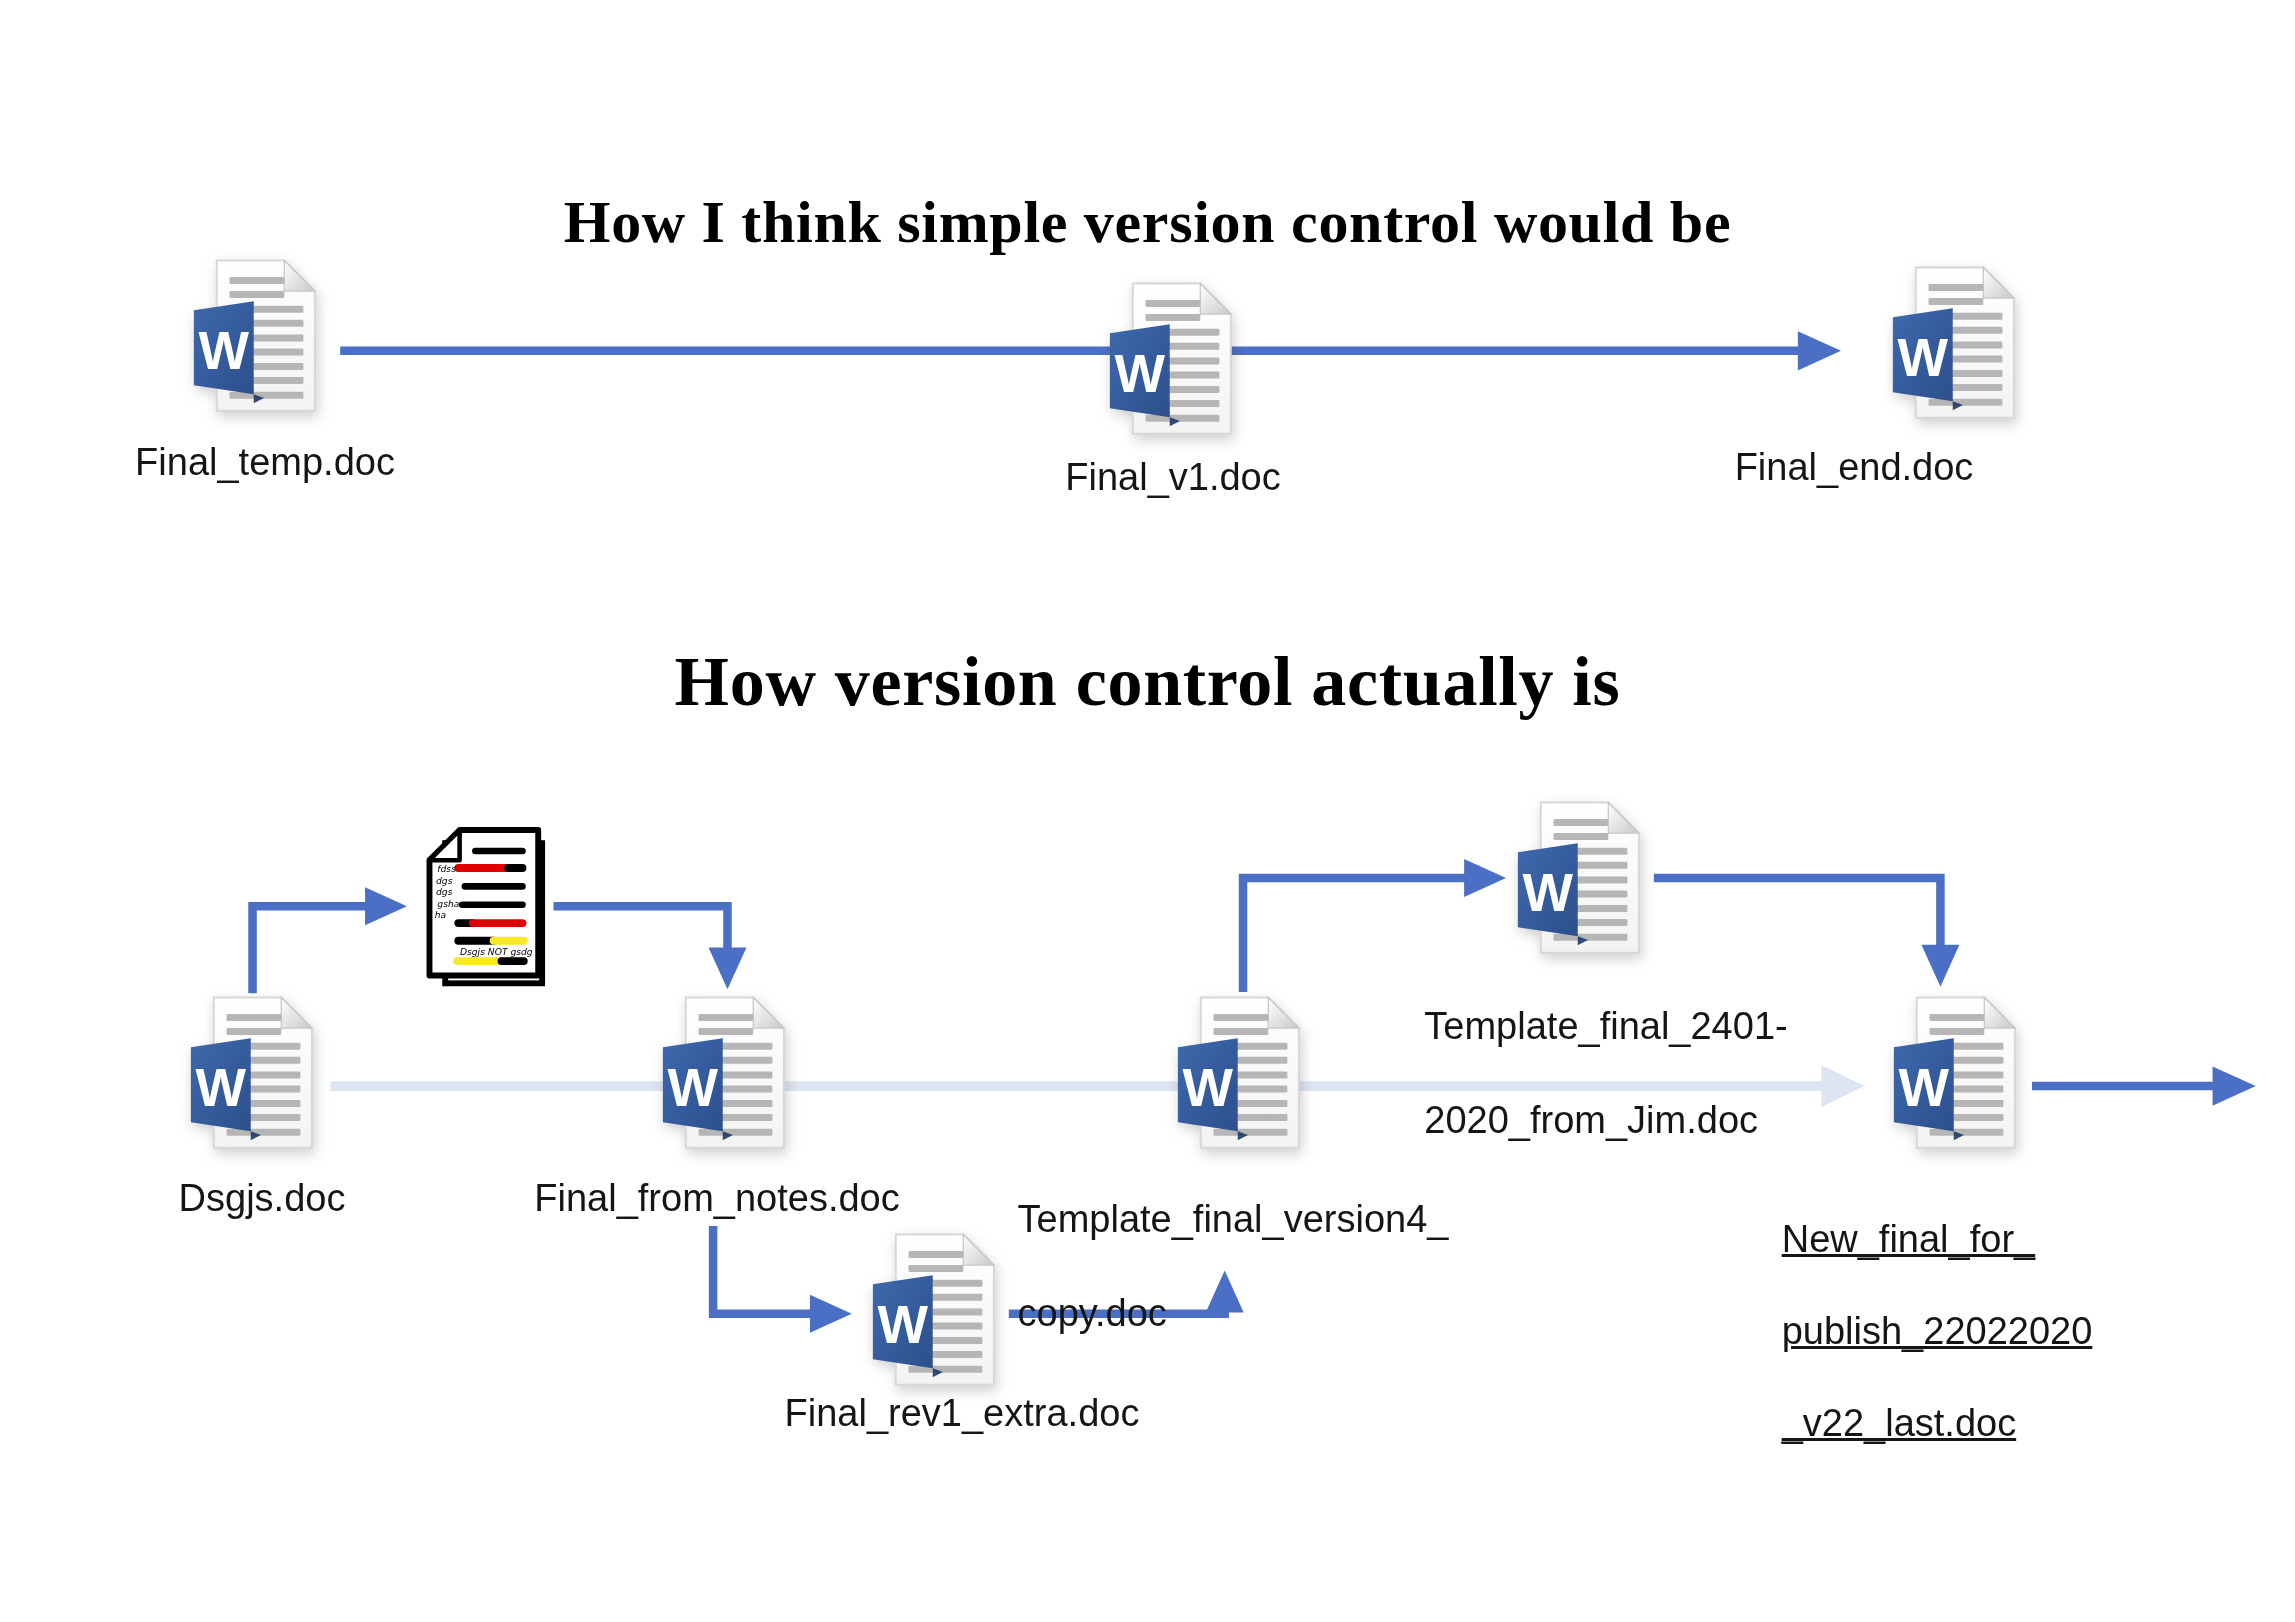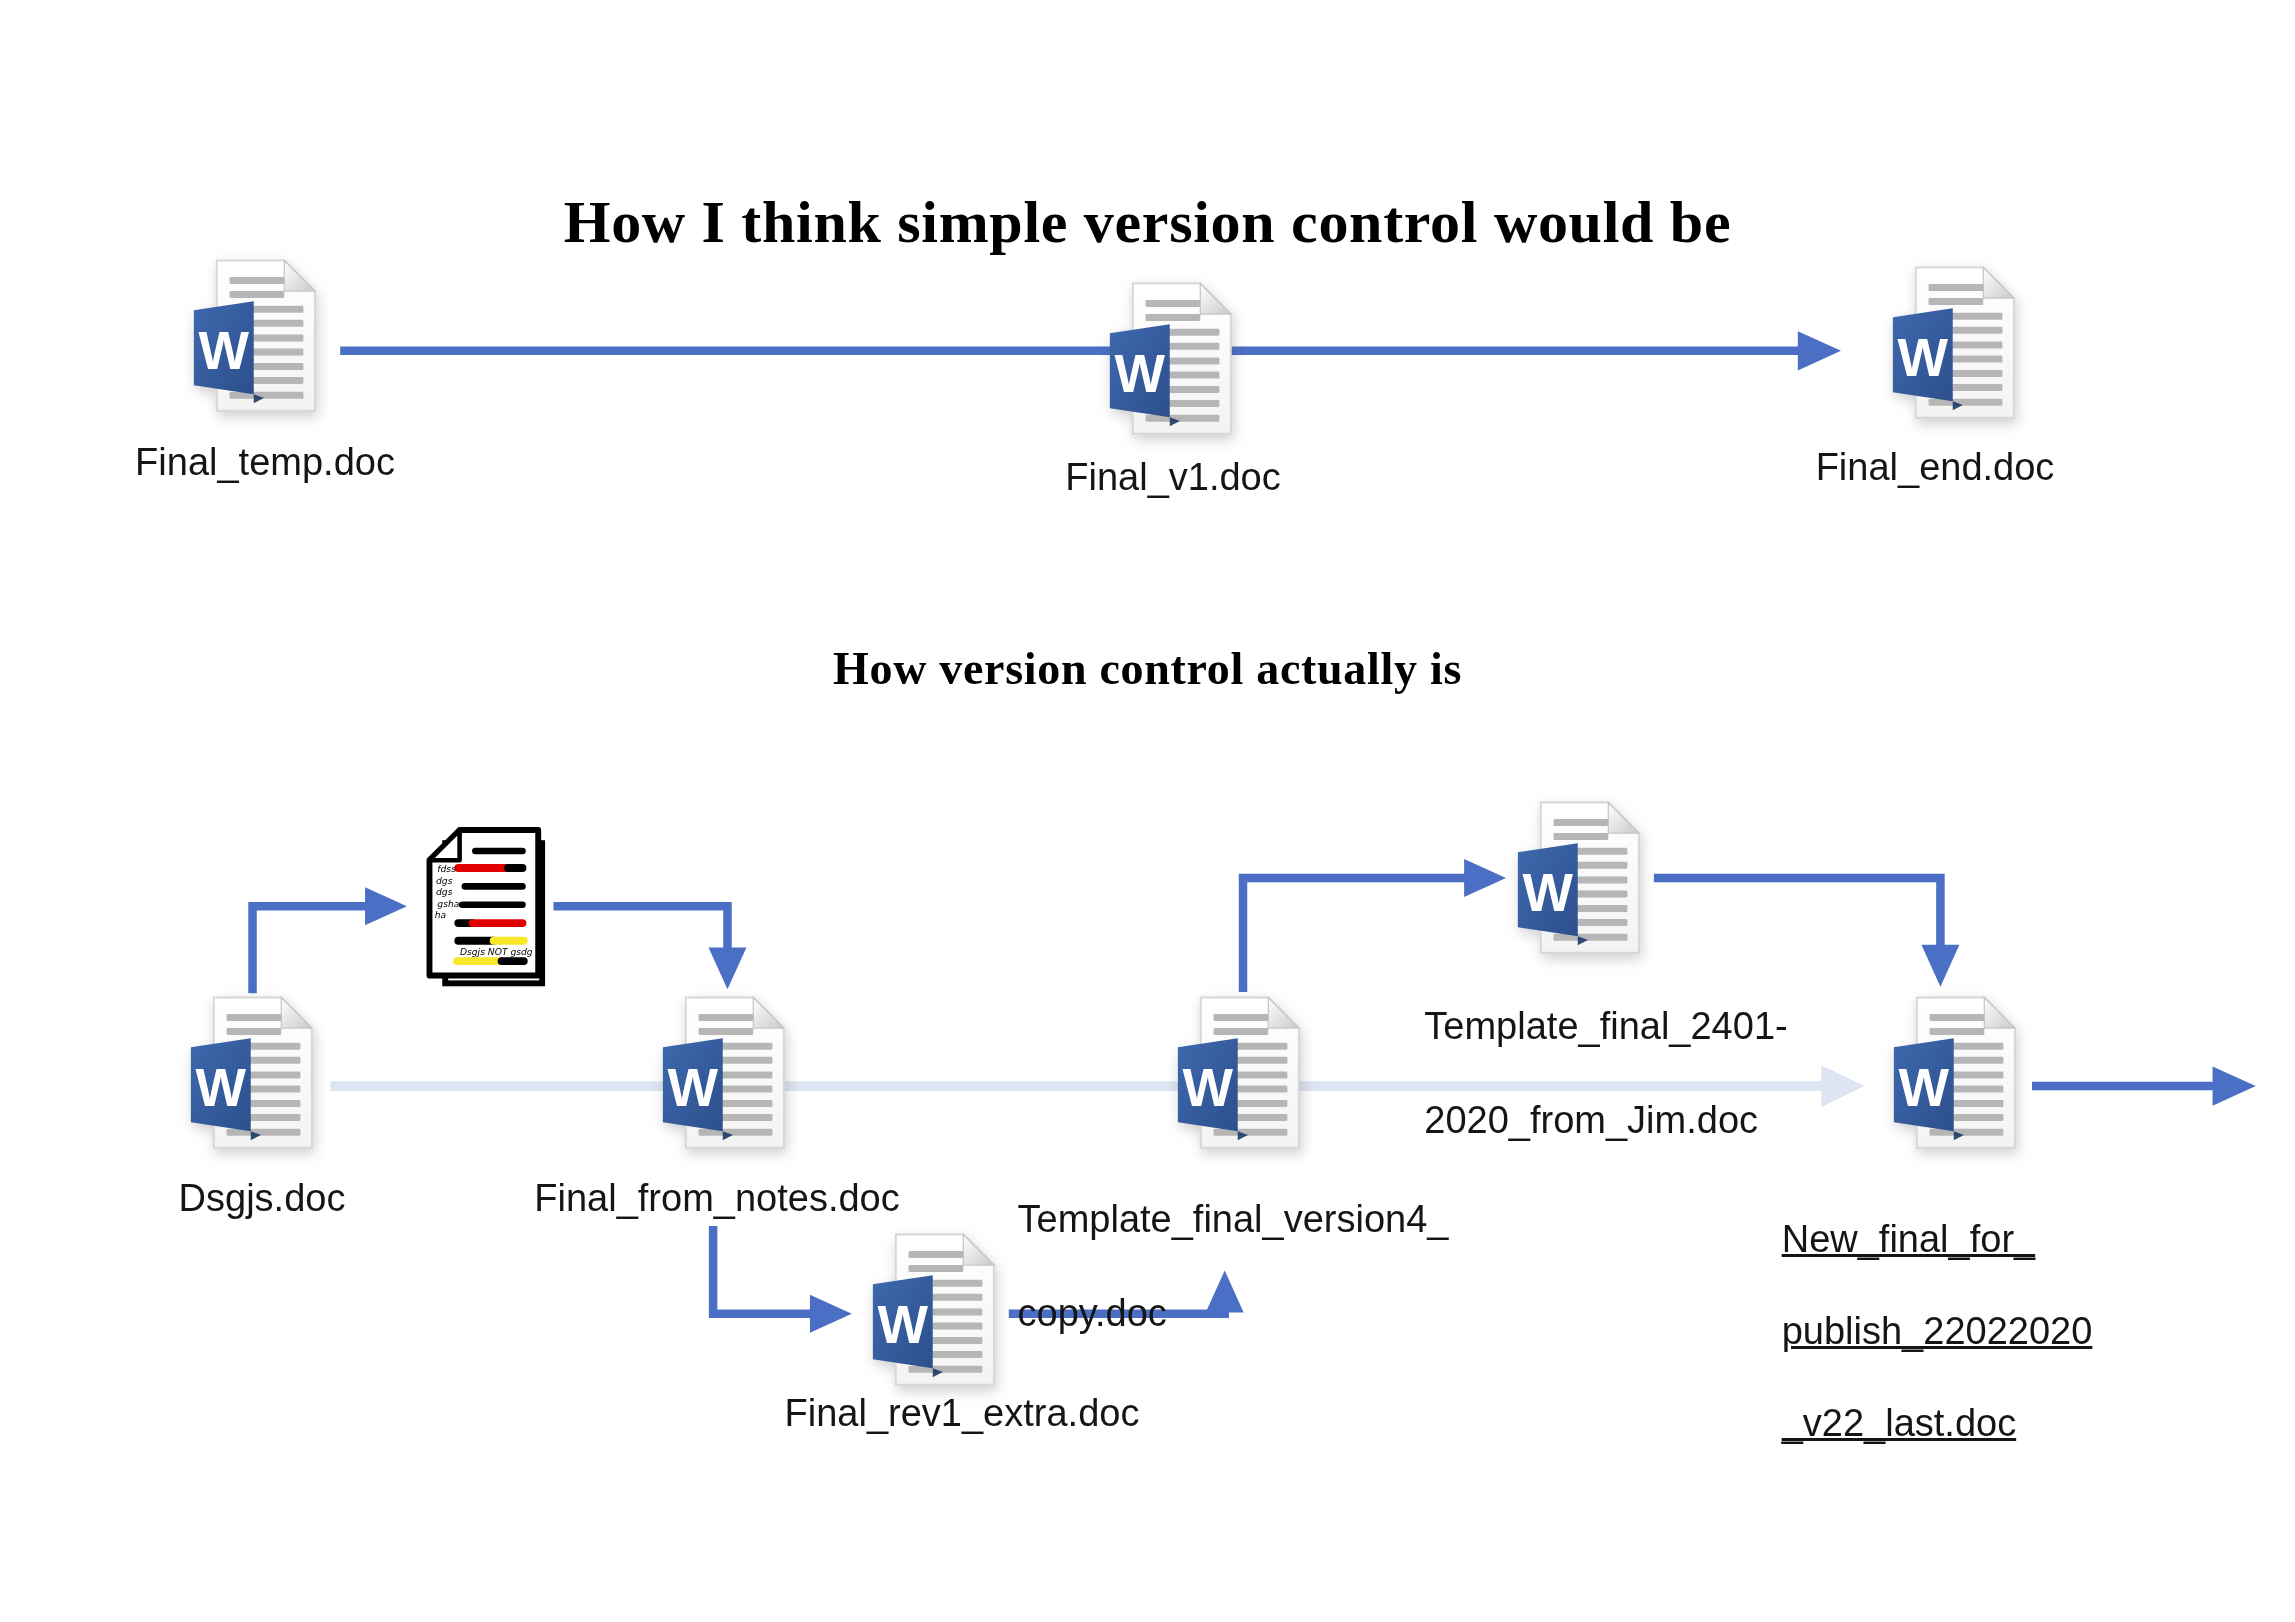--- a/index.html
+++ b/index.html
@@ -12,21 +12,21 @@
     border-radius:27px;
   }
   .title{
     position:absolute;left:0;width:2295px;
     text-align:center;
     font-family:"Liberation Serif","DejaVu Serif",serif;
     font-weight:700;color:#000;
     letter-spacing:0.7px;
   }
   .title-top{top:188px;font-size:60px;}
-  .title-bottom{top:642px;font-size:46px;}
+  .title-bottom{top:642px;font-size:70px;}
   .arrowlayer{position:absolute;left:0;top:0;z-index:1;}
   .docicon{position:absolute;z-index:3;filter:drop-shadow(2px 5.2px 6.5px rgba(80,80,80,0.28));}
   .notesicon{position:absolute;z-index:3;}
   .filelabel{
     position:absolute;z-index:4;
     transform:translateX(-50%);
     text-align:left;white-space:nowrap;
     font-size:38px;line-height:42px;color:#151515;
   }
   .filelabel.multiline{white-space:normal;}
@@ -131,21 +131,21 @@
     </svg>
   <svg class="docicon" style="left:1107px;top:281px" width="128" height="156" viewBox="0 0 200 245">
       <use href="#wordicon"></use>
     </svg>
   <svg class="docicon" style="left:1890px;top:265px" width="128" height="156" viewBox="0 0 200 245">
       <use href="#wordicon"></use>
     </svg>
 
   <div class="filelabel" style="left:265px;top:441px">Final_temp.doc</div>
   <div class="filelabel" style="left:1173px;top:456px">Final_v1.doc</div>
-  <div class="filelabel" style="left:1935px;top:446px">Final_end.doc</div>
+  <div class="filelabel" style="left:1854px;top:446px">Final_end.doc</div>
 
   <svg class="docicon" style="left:188px;top:995px" width="128" height="156" viewBox="0 0 200 245">
       <use href="#wordicon"></use>
     </svg>
   <svg class="docicon" style="left:660px;top:995px" width="128" height="156" viewBox="0 0 200 245">
       <use href="#wordicon"></use>
     </svg>
   <svg class="docicon" style="left:1175px;top:995px" width="128" height="156" viewBox="0 0 200 245">
       <use href="#wordicon"></use>
     </svg>

